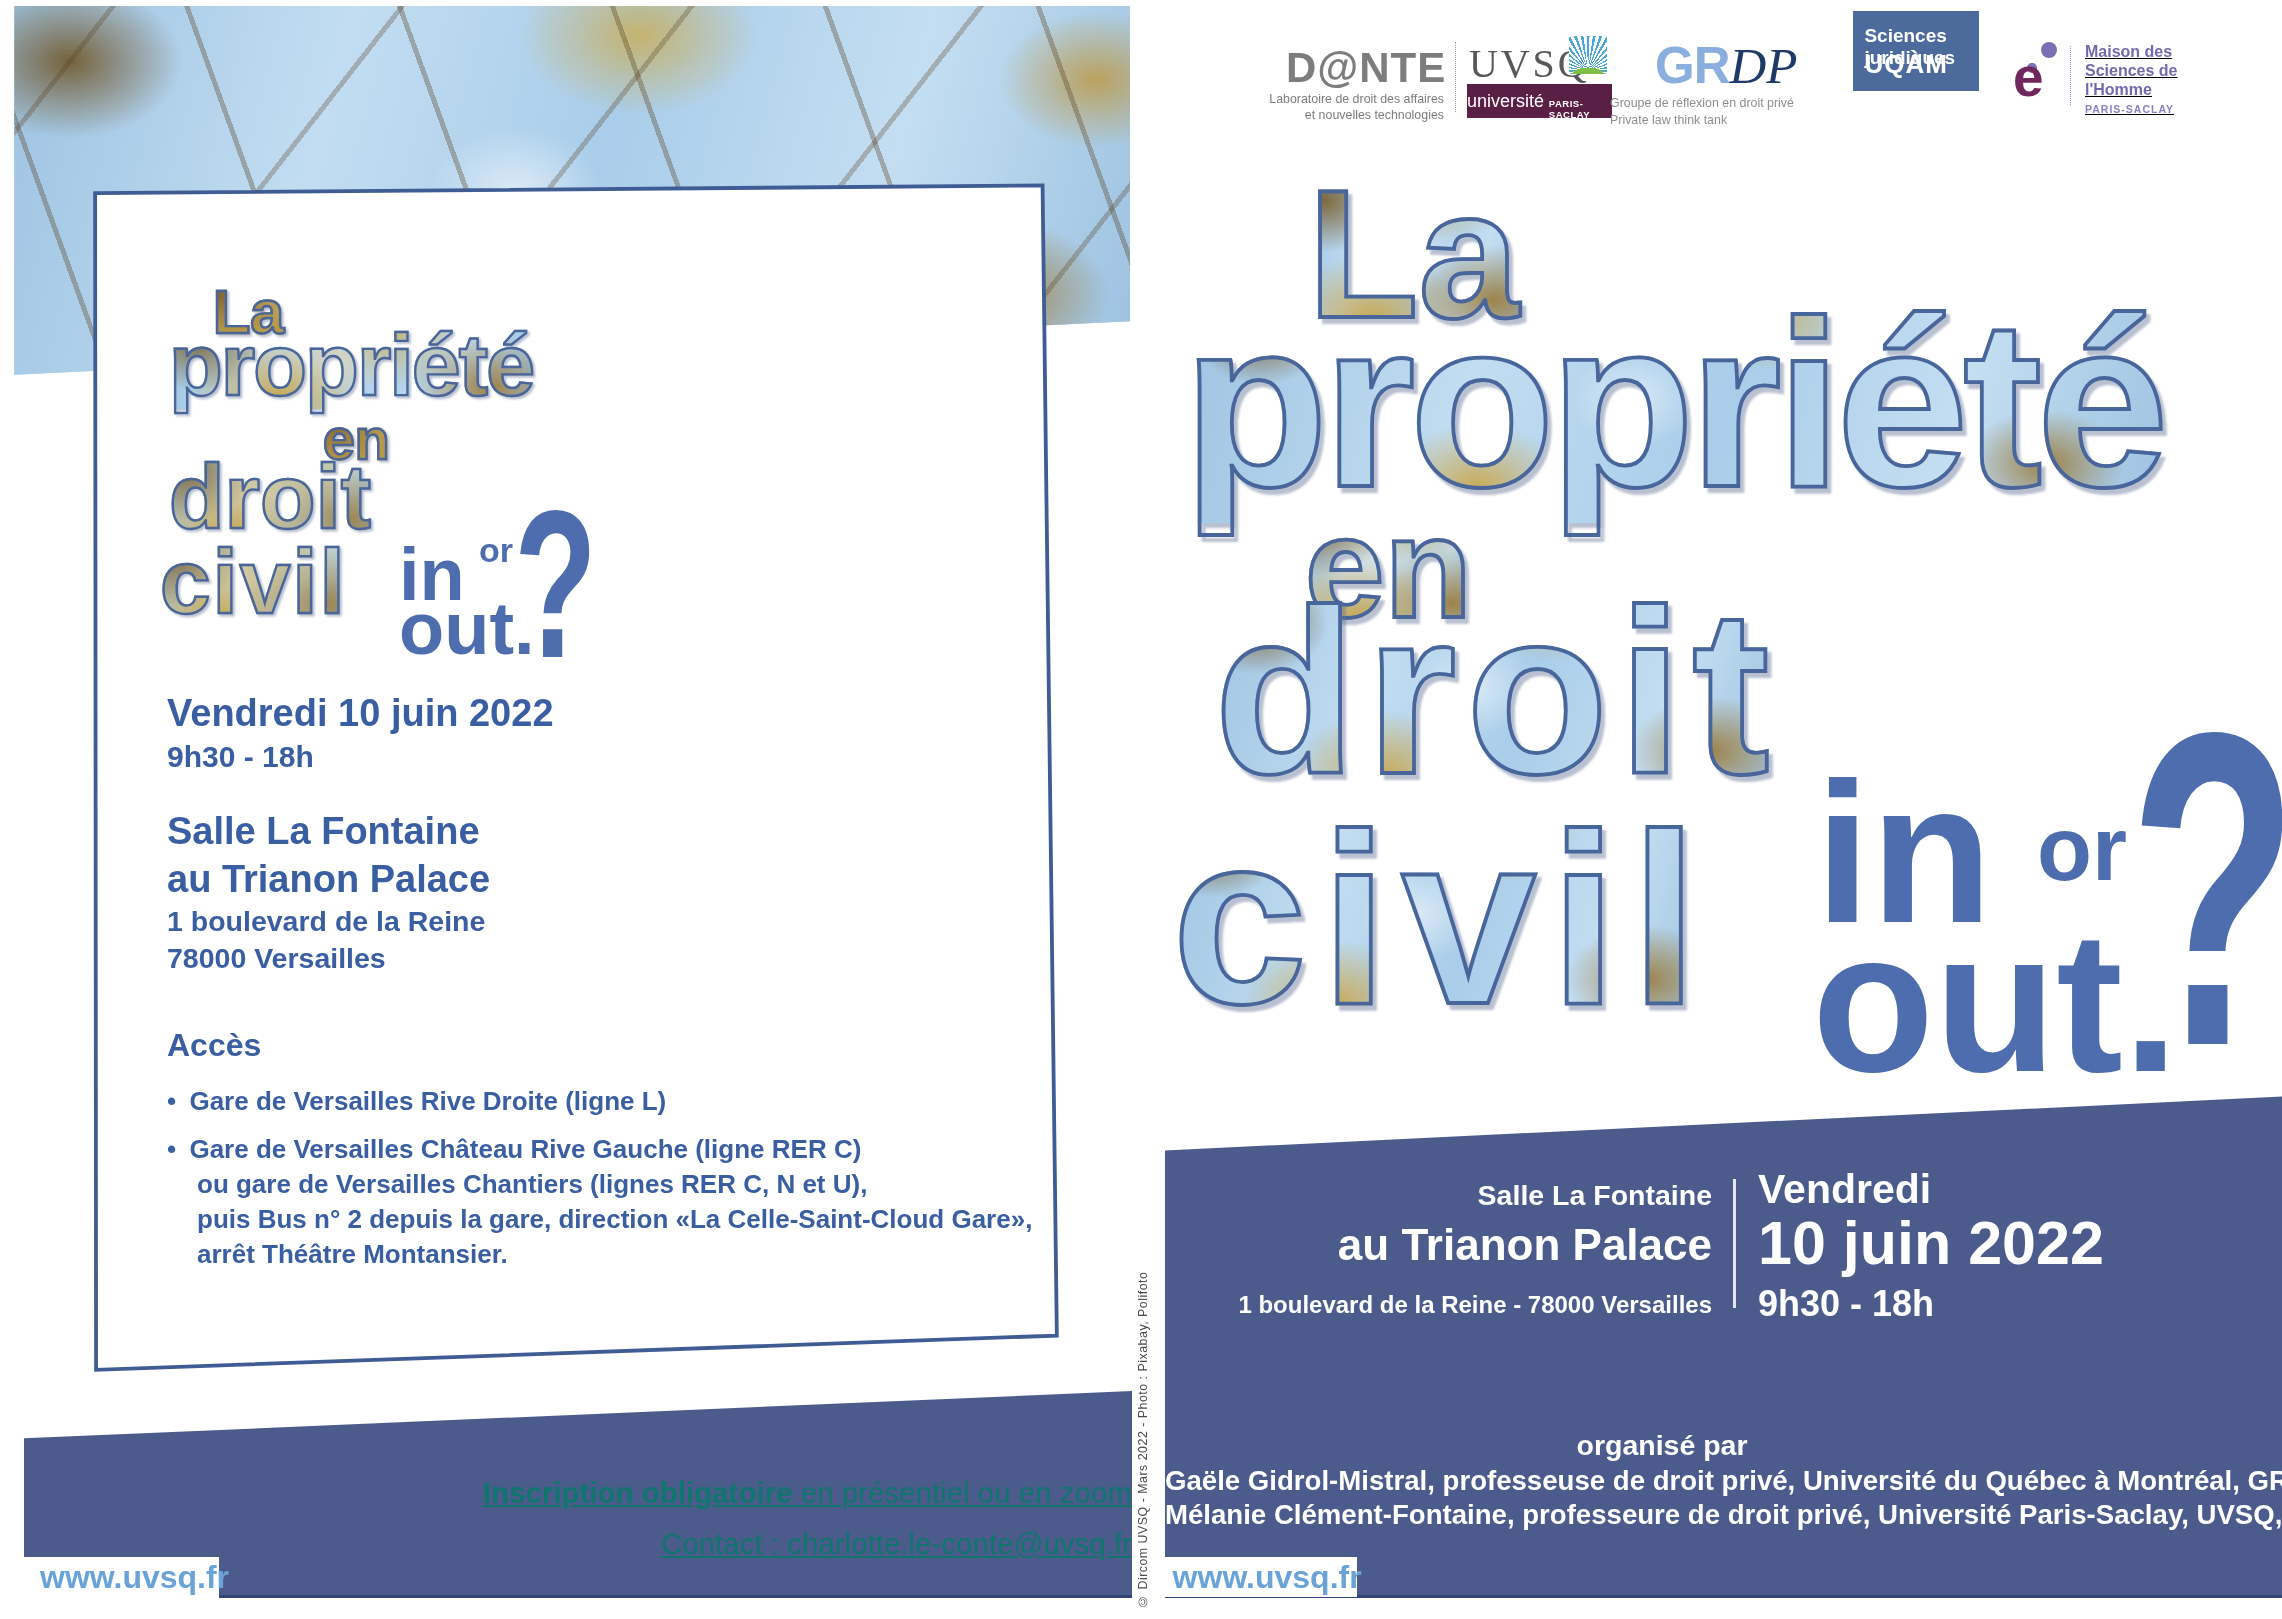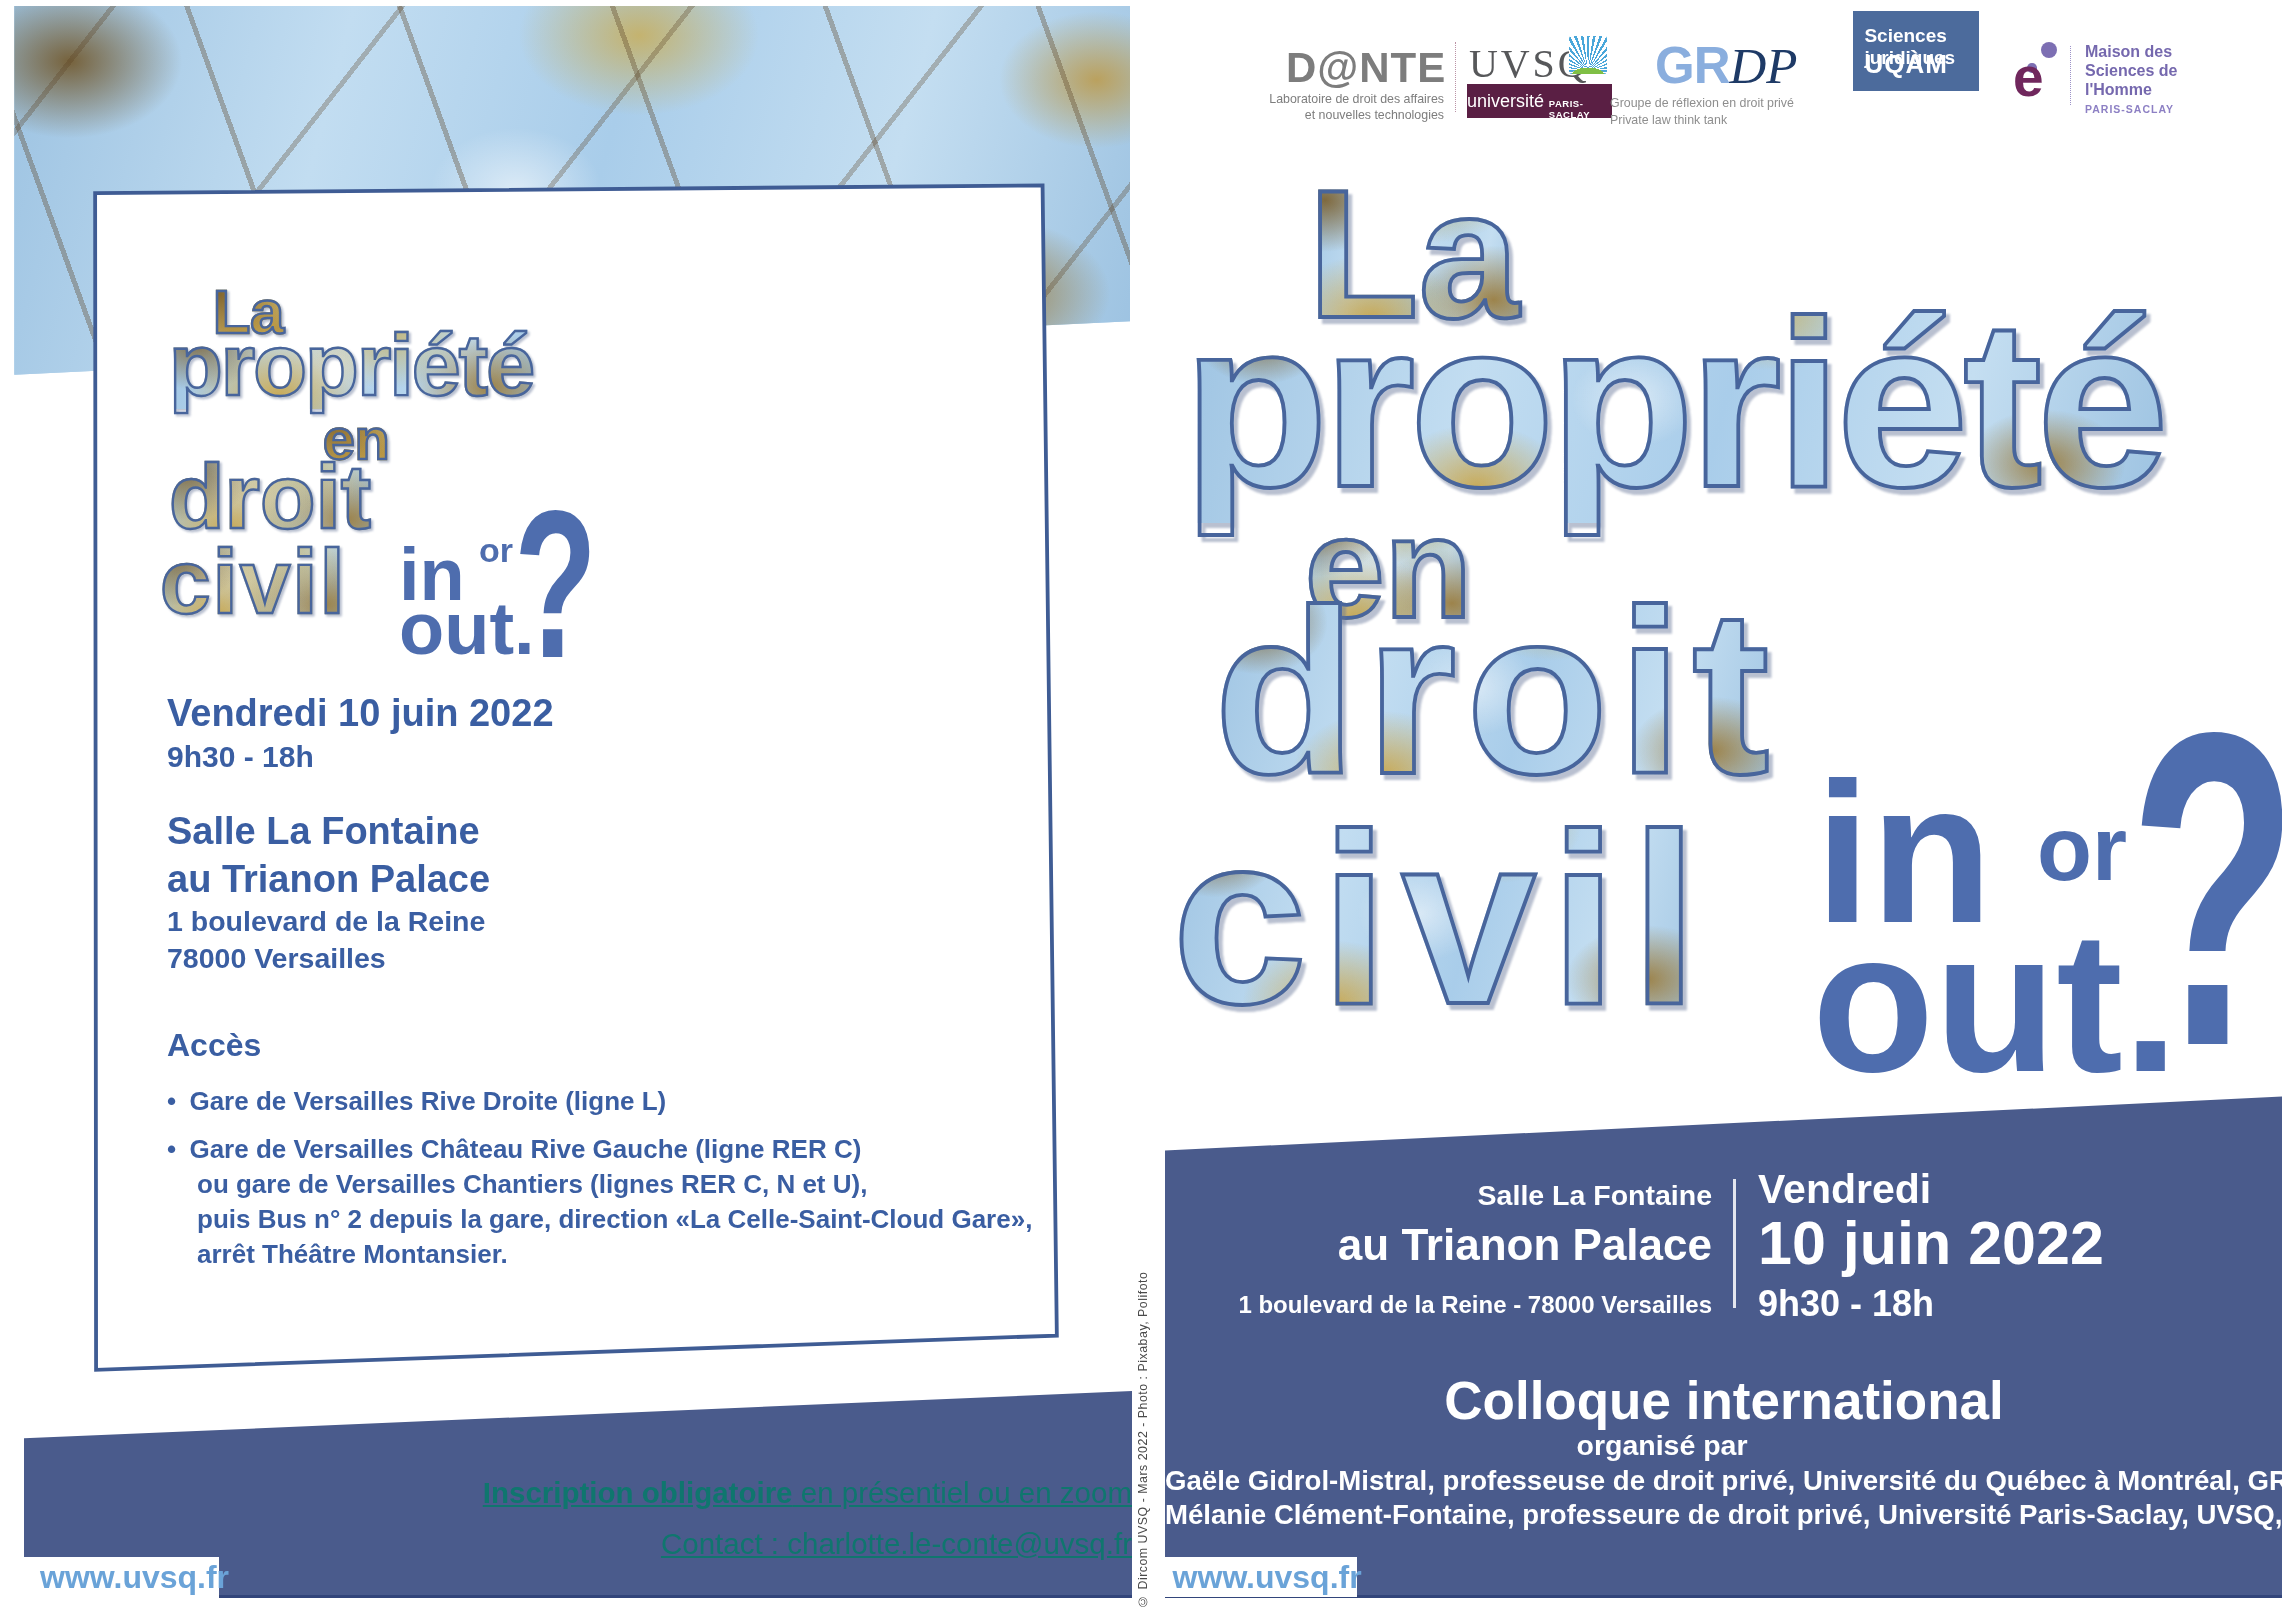--- a/index.html
+++ b/index.html
@@ -190,21 +190,21 @@
   <div class="abs uqam-box" style="left:1853px;top:11.4px;width:126px;height:80px;">
     <div class="uqam-line">Sciences</div>
     <div class="uqam-line">juridiques</div>
     <div class="uqam-name">UQÀM</div>
   </div>
 
   <div class="abs msh-dot" style="left:2041px;top:42px;width:16px;height:16px;"></div>
   <div class="abs msh-dot" style="left:2027px;top:63px;width:9.5px;height:9.5px;"></div>
   <div class="abs msh-e" style="left:2013px;top:55px;">e</div>
   <div class="abs msh-sep" style="left:2070px;top:46px;"></div>
-  <div class="abs" style="left:2085px;top:42px;">
+  <div class="abs" style="left:2085px;top:42px;text-decoration:underline;">
     <div class="msh-line">Maison des</div>
     <div class="msh-line">Sciences de</div>
     <div class="msh-line">l'Homme</div>
     <div class="msh-campus">PARIS-SACLAY</div>
   </div>
 
   <div class="abs photo-word big-word" style="left:1308px;top:164px;font-size:181px;">La</div>
   <div class="abs photo-word big-word" style="left:1183px;top:285px;font-size:238px;letter-spacing:-5.7px;">propriété</div>
   <div class="abs photo-word big-word" style="left:1305px;top:496px;font-size:143px;">en</div>
   <div class="abs photo-word big-word" style="left:1214px;top:576px;font-size:233px;letter-spacing:9.5px;">droit</div>
@@ -224,21 +224,20 @@
   </div>
 
   <div class="abs" style="left:1733px;top:1179px;width:2.9px;height:129px;background:rgba(255,255,255,.85);"></div>
 
   <div class="abs rbox-white" style="left:1758px;top:1168px;">
     <div style="font-size:41px;font-weight:bold;line-height:1.05;">Vendredi</div>
     <div style="font-size:61px;font-weight:bold;line-height:1.05;">10 juin 2022</div>
     <div style="font-size:36px;font-weight:bold;margin-top:7.6px;">9h30 - 18h</div>
   </div>
 
-  <div class="abs rbox-white" style="left:1165px;top:1370px;width:1118px;text-align:center;font-size:53px;font-weight:bold;">Colloque international</div>
   <div class="abs rbox-white" style="left:1103px;top:1429px;width:1118px;text-align:center;font-size:28.5px;font-weight:bold;">organisé par</div>
   <div class="abs rbox-white" style="left:1165px;top:1465px;width:1118px;text-align:center;font-size:27.6px;font-weight:bold;">Gaële Gidrol-Mistral, professeuse de droit privé, Université du Québec à Montréal, GRDP</div>
   <div class="abs rbox-white" style="left:1165px;top:1499px;width:1118px;text-align:center;font-size:27.6px;font-weight:bold;">Mélanie Clément-Fontaine, professeure de droit privé, Université Paris-Saclay, UVSQ, DANTE</div>
 
   <div class="abs white-notch" style="left:1165px;top:1557px;width:192px;height:40px;">
     <span class="site-link" style="margin-left:7.6px;">www.uvsq.fr</span>
   </div>
 
 </div>
 

